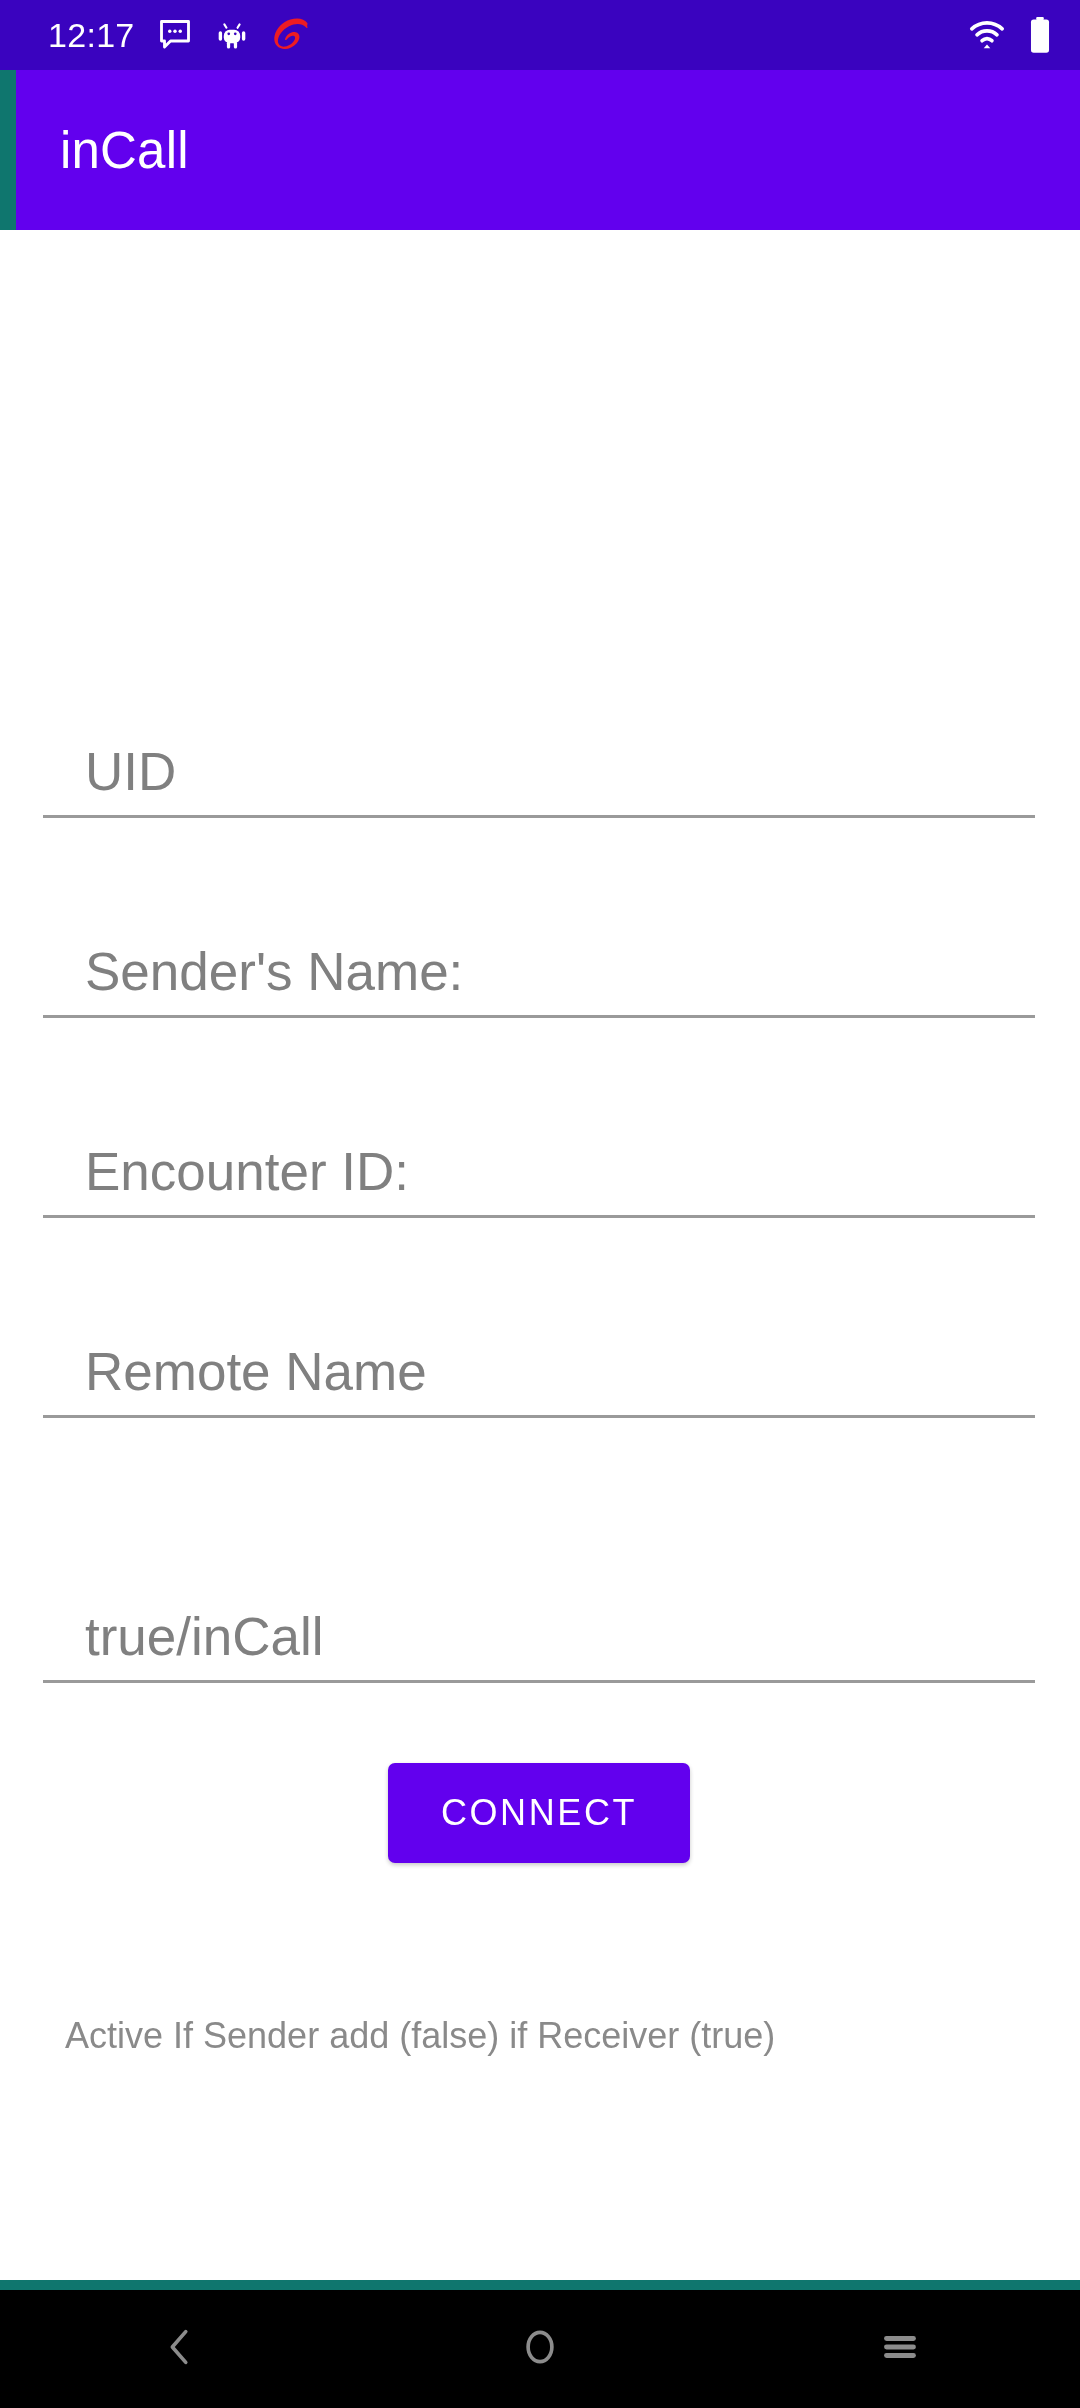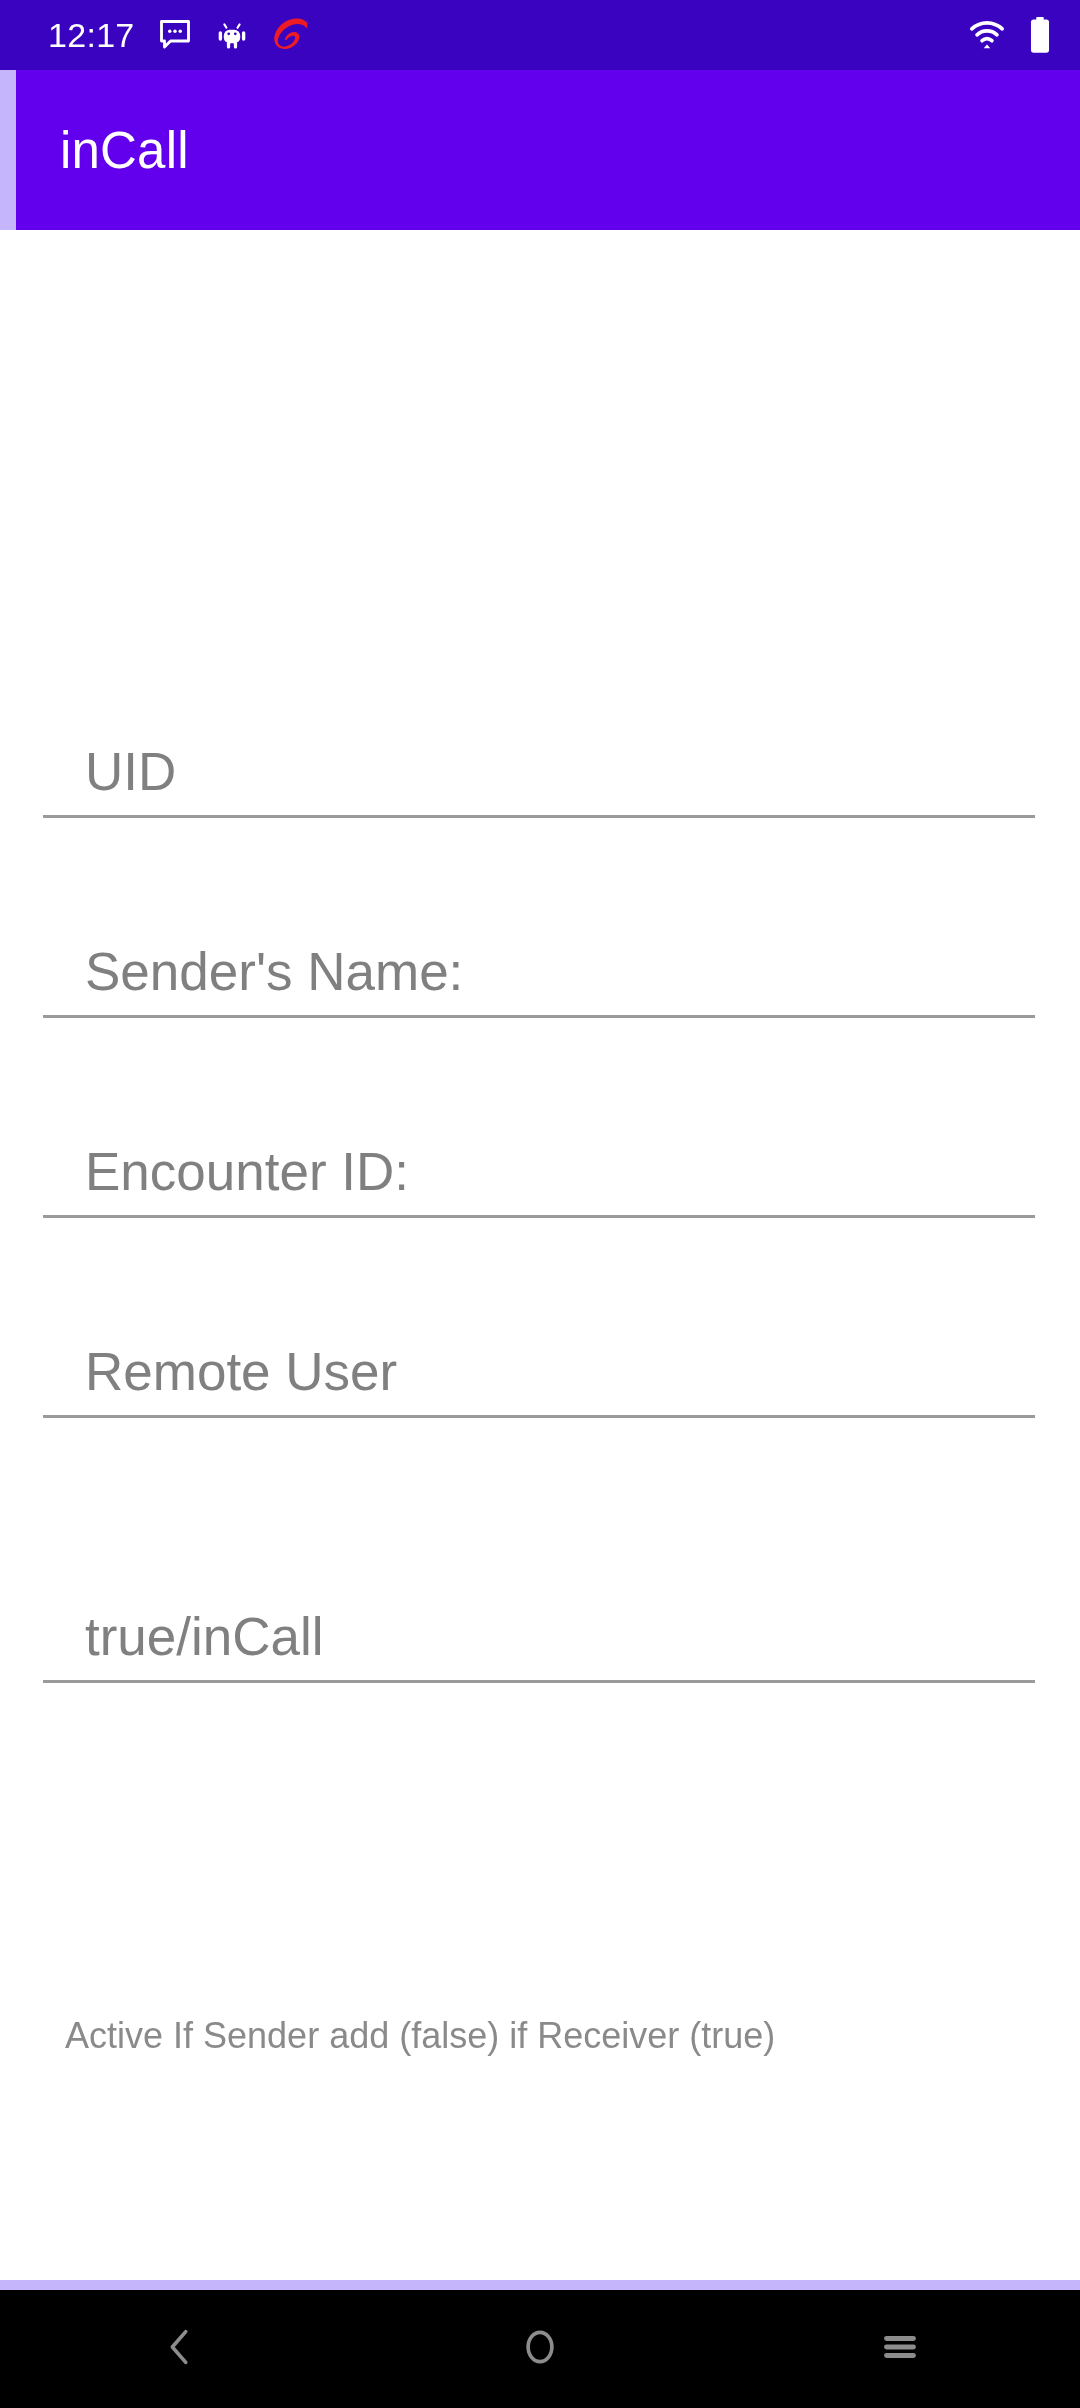--- a/index.html
+++ b/index.html
@@ -12,21 +12,21 @@
     height: 2408px;
     overflow: hidden;
     font-family: "Liberation Sans", sans-serif;
     -webkit-font-smoothing: antialiased;
   }
 
   .phone {
     position: relative;
     width: 1080px;
     height: 2408px;
-    background: #c4b5fd;
+    background: #0f766e;
   }
 
   
   .status-bar {
     position: absolute;
     left: 0;
     top: 0;
     width: 1080px;
     height: 70px;
     background: #3a03bf;
@@ -240,33 +240,34 @@
       <span class="field-text">Sender's Name:</span>
       <div class="field-underline"></div>
     </div>
 
     <div class="field" style="top:988px;">
       <span class="field-text">Encounter ID:</span>
       <div class="field-underline"></div>
     </div>
 
     <div class="field" style="top:1188px;">
-      <span class="field-text">Remote User</span>
+      <span class="field-text">Remote Name</span>
       <div class="field-underline"></div>
     </div>
 
     <div class="helper-label" style="top:1788px;">Active If Sender add (false) if Receiver (true)</div>
 
     <div class="field" style="top:1453px;">
       <span class="field-text">true/inCall</span>
       <div class="field-underline"></div>
     </div>
 
   </div>
 
+  <button class="connect-btn">CONNECT</button>
 
   <div class="nav-bar">
     <div class="nav-btn">
       <span>
         <svg width="46" height="46" viewBox="0 0 24 24" aria-hidden="true">
           <path d="M15 4L8 12l7 8" fill="none" stroke="#8c8c8c" stroke-width="1.9" stroke-linecap="round" stroke-linejoin="round"></path>
         </svg>
       </span>
     </div>
     <div class="nav-btn">

